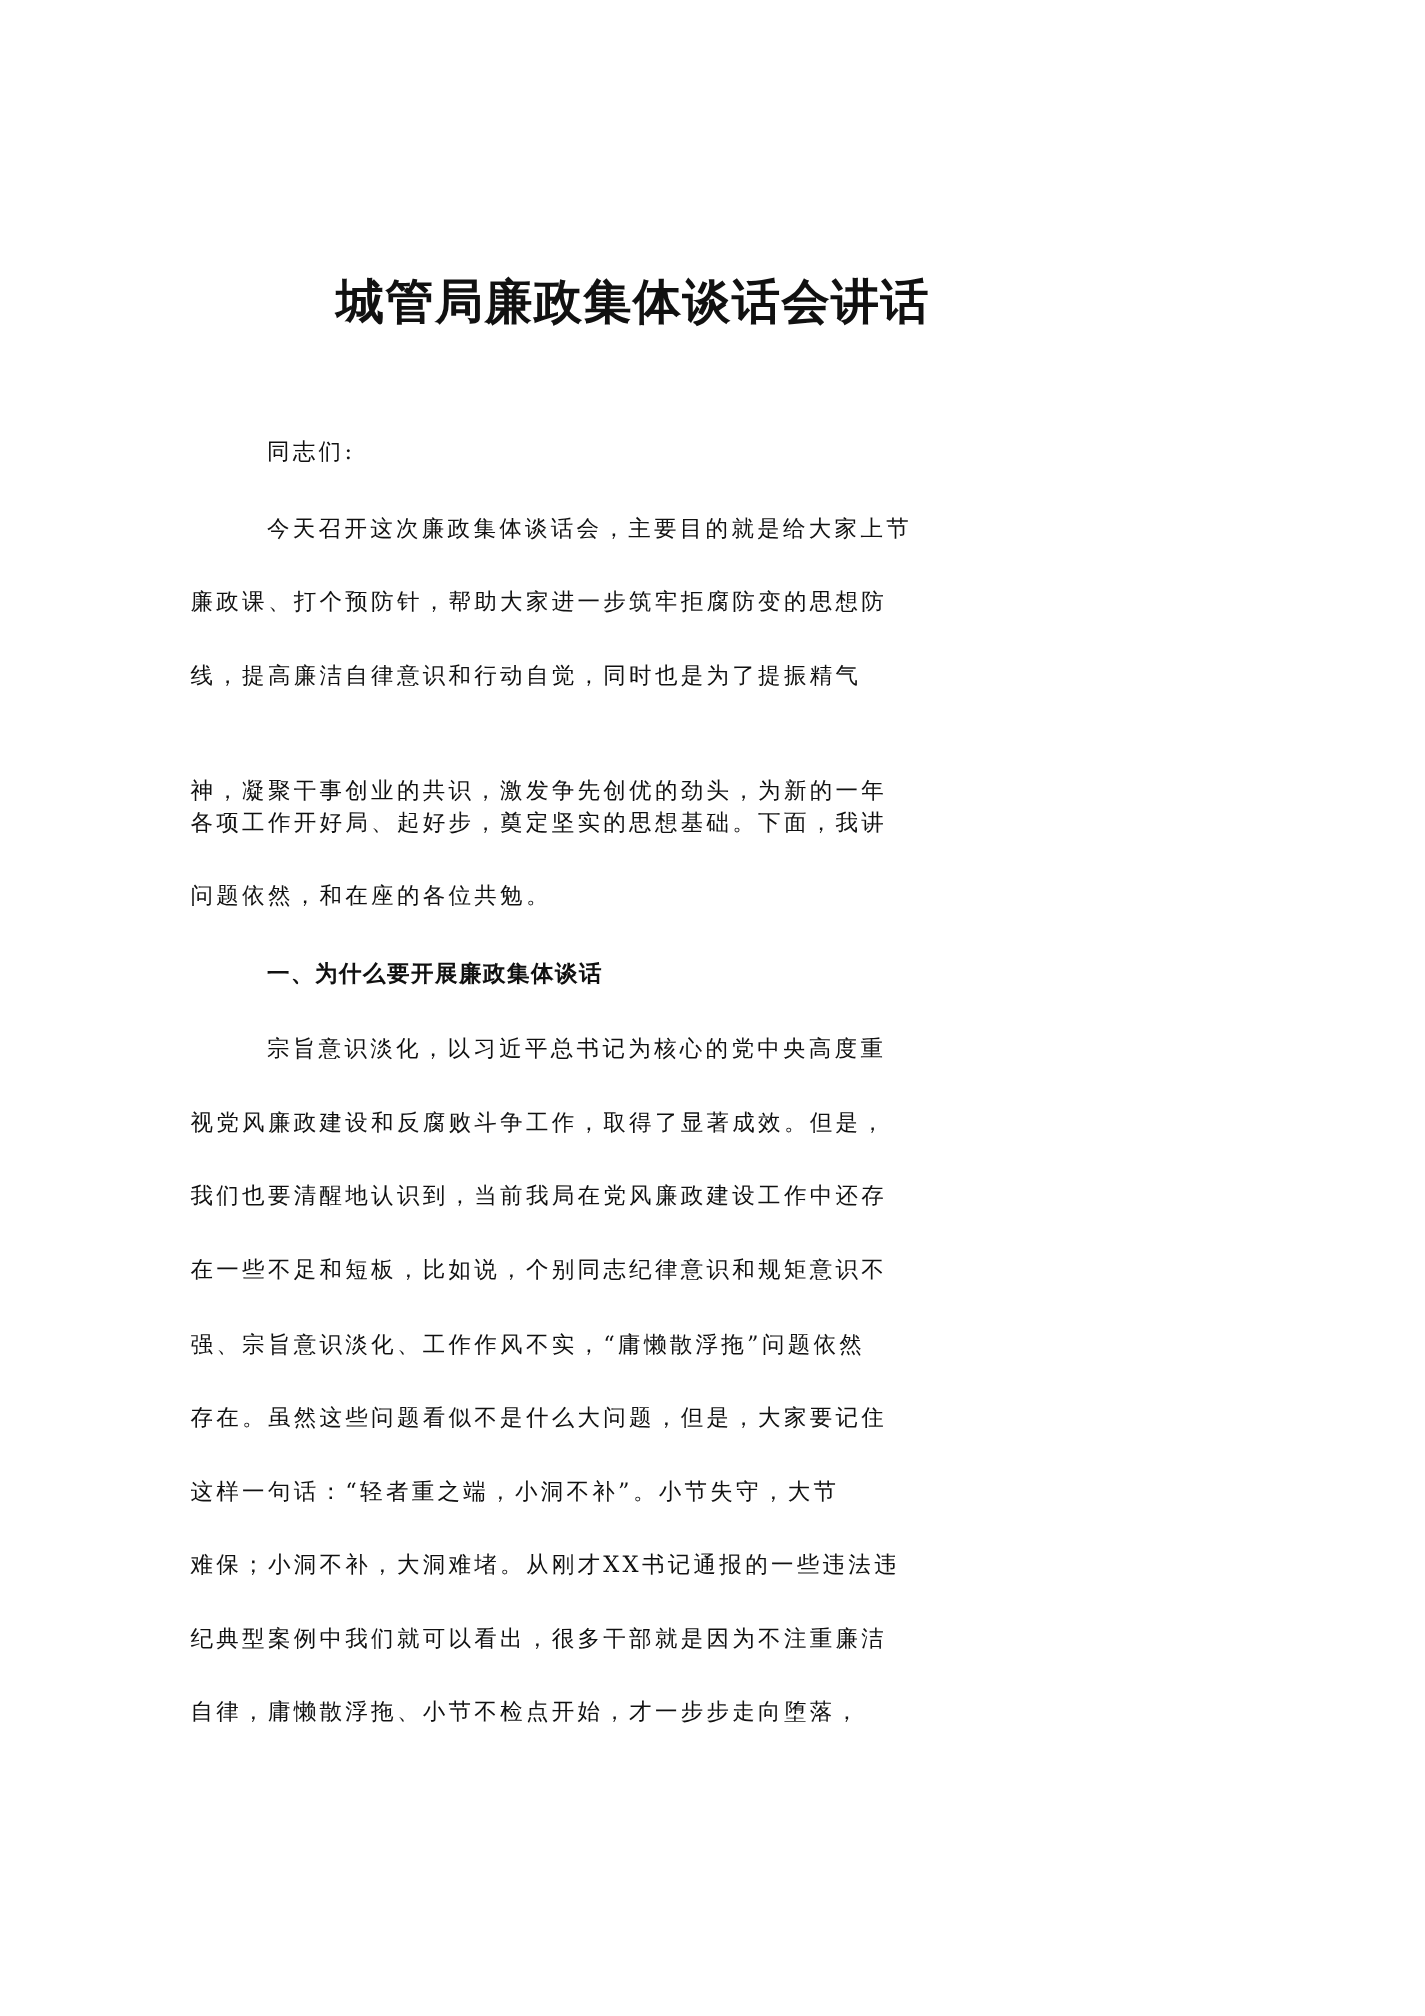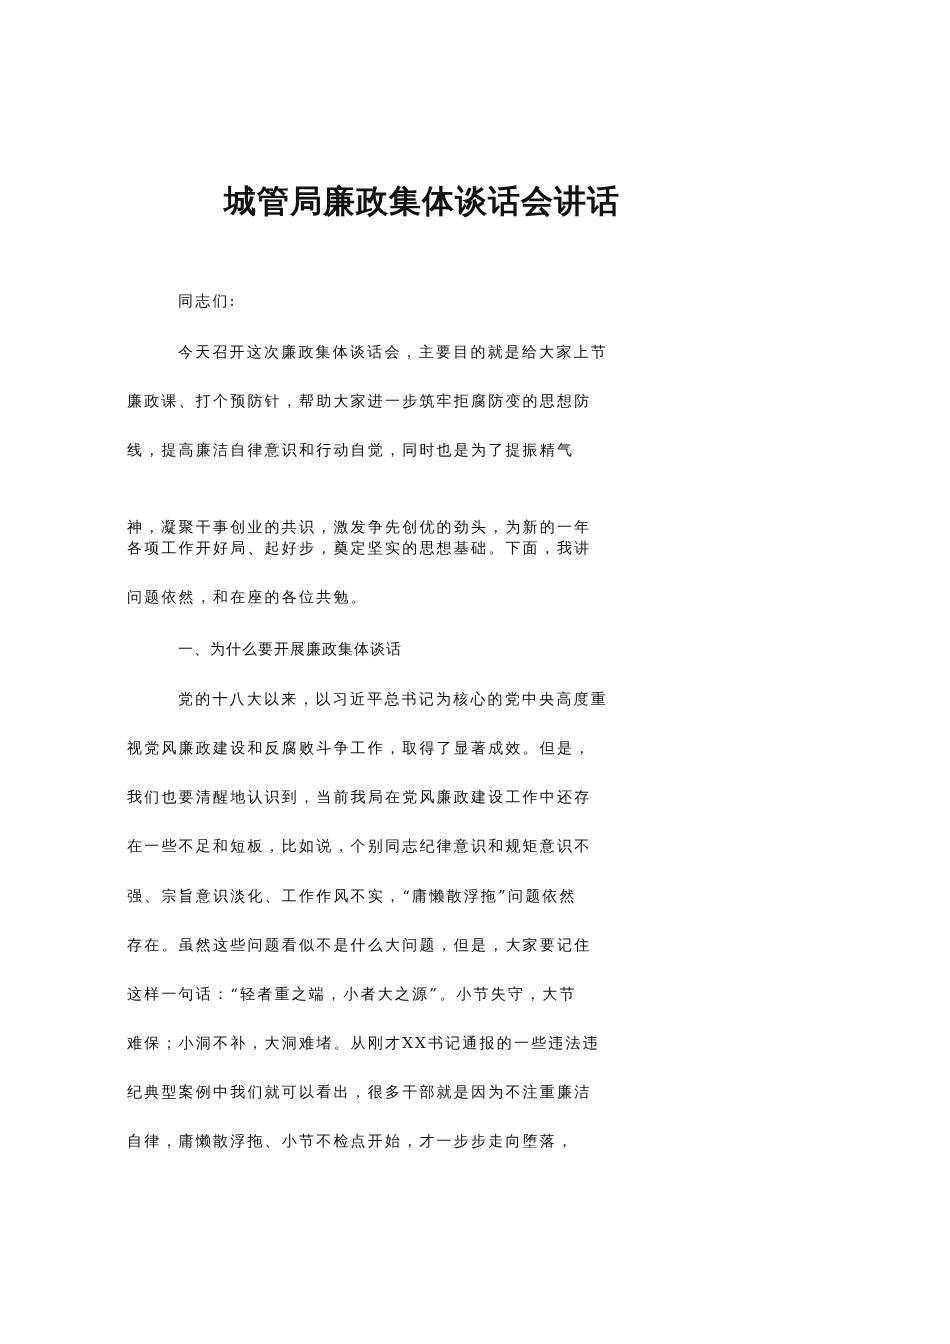--- a/index.html
+++ b/index.html
@@ -3,41 +3,41 @@
   <meta charset="utf-8">
   <style>
     html, body { margin: 0; padding: 0; background: #ffffff; }
     body { width: 950px; height: 1344px; position: relative; overflow: hidden;
       font-family: "DejaVu Serif", "Liberation Serif", serif; color: #111; }
     .title { position: absolute; top: 180px; left: 0; width: 844px; text-align: center;
       font-size: 32px; font-weight: bold; letter-spacing: 1px; }
     .line { position: absolute; left: 127px; font-size: 15px; white-space: nowrap;
       letter-spacing: 2.2px; }
     .indent { left: 178px; }
-    .heading { font-family: "DejaVu Sans", "Liberation Sans", sans-serif; font-weight: normal; letter-spacing: 1px; }
+    .heading { font-family: "DejaVu Sans", "Liberation Sans", sans-serif; font-weight: bold; letter-spacing: 1px; }
   </style>
 </head>
 <body>
 
 <div>
   <div class="title">城管局廉政集体谈话会讲话</div>
   <div class="line indent" style="top:292px">同志们:</div>
 
   <div class="line indent" style="top:343px">今天召开这次廉政集体谈话会，主要目的就是给大家上节</div>
   <div class="line" style="top:392px">廉政课、打个预防针，帮助大家进一步筑牢拒腐防变的思想防</div>
   <div class="line" style="top:441px">线，提高廉洁自律意识和行动自觉，同时也是为了提振精气</div>
   <div class="line" style="top:518px">神，凝聚干事创业的共识，激发争先创优的劲头，为新的一年</div>
   <div class="line" style="top:539px">各项工作开好局、起好步，奠定坚实的思想基础。下面，我讲</div>
   <div class="line" style="top:588px">问题依然，和在座的各位共勉。</div>
 
   <div class="line indent heading" style="top:640px">一、为什么要开展廉政集体谈话</div>
 
-  <div class="line indent" style="top:690px">党的十八大以来，以习近平总书记为核心的党中央高度重</div>
+  <div class="line indent" style="top:690px">宗旨意识淡化，以习近平总书记为核心的党中央高度重</div>
   <div class="line" style="top:739px">视党风廉政建设和反腐败斗争工作，取得了显著成效。但是，</div>
   <div class="line" style="top:788px">我们也要清醒地认识到，当前我局在党风廉政建设工作中还存</div>
   <div class="line" style="top:837px">在一些不足和短板，比如说，个别同志纪律意识和规矩意识不</div>
   <div class="line" style="top:887px">强、宗旨意识淡化、工作作风不实，“庸懒散浮拖”问题依然</div>
   <div class="line" style="top:936px">存在。虽然这些问题看似不是什么大问题，但是，大家要记住</div>
-  <div class="line" style="top:985px">这样一句话：“轻者重之端，小者大之源”。小节失守，大节</div>
+  <div class="line" style="top:985px">这样一句话：“轻者重之端，小洞不补”。小节失守，大节</div>
   <div class="line" style="top:1034px">难保；小洞不补，大洞难堵。从刚才XX书记通报的一些违法违</div>
   <div class="line" style="top:1083px">纪典型案例中我们就可以看出，很多干部就是因为不注重廉洁</div>
   <div class="line" style="top:1132px">自律，庸懒散浮拖、小节不检点开始，才一步步走向堕落，</div>
 </div>
 
 </body></html>

